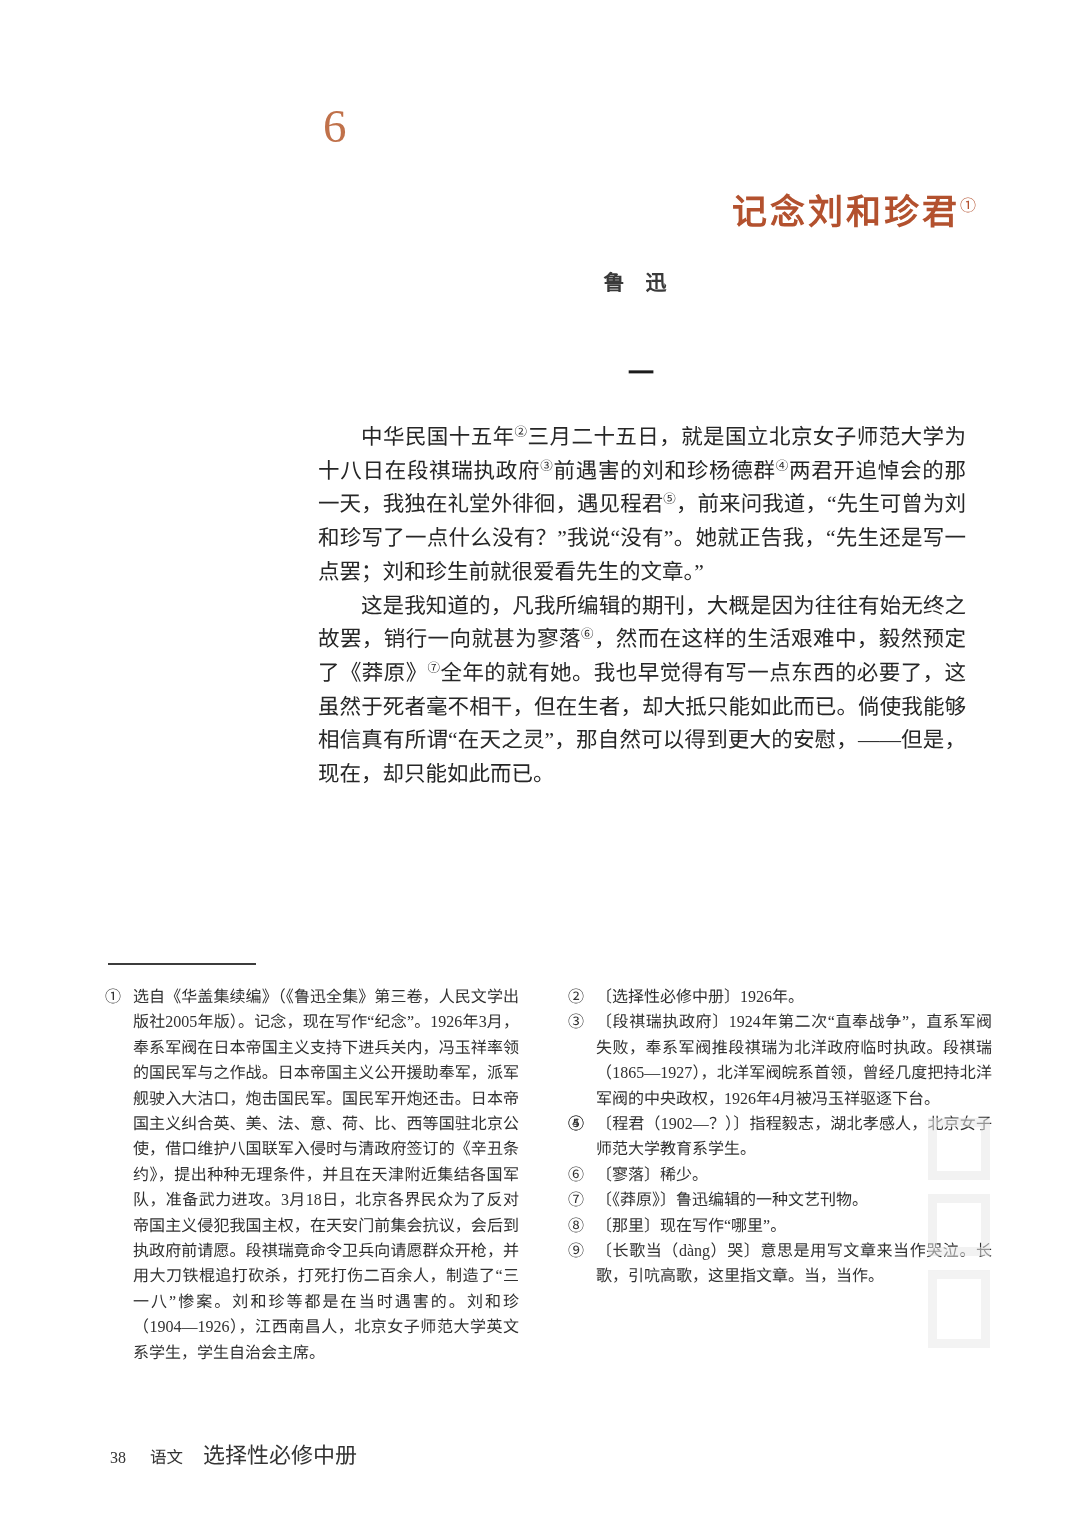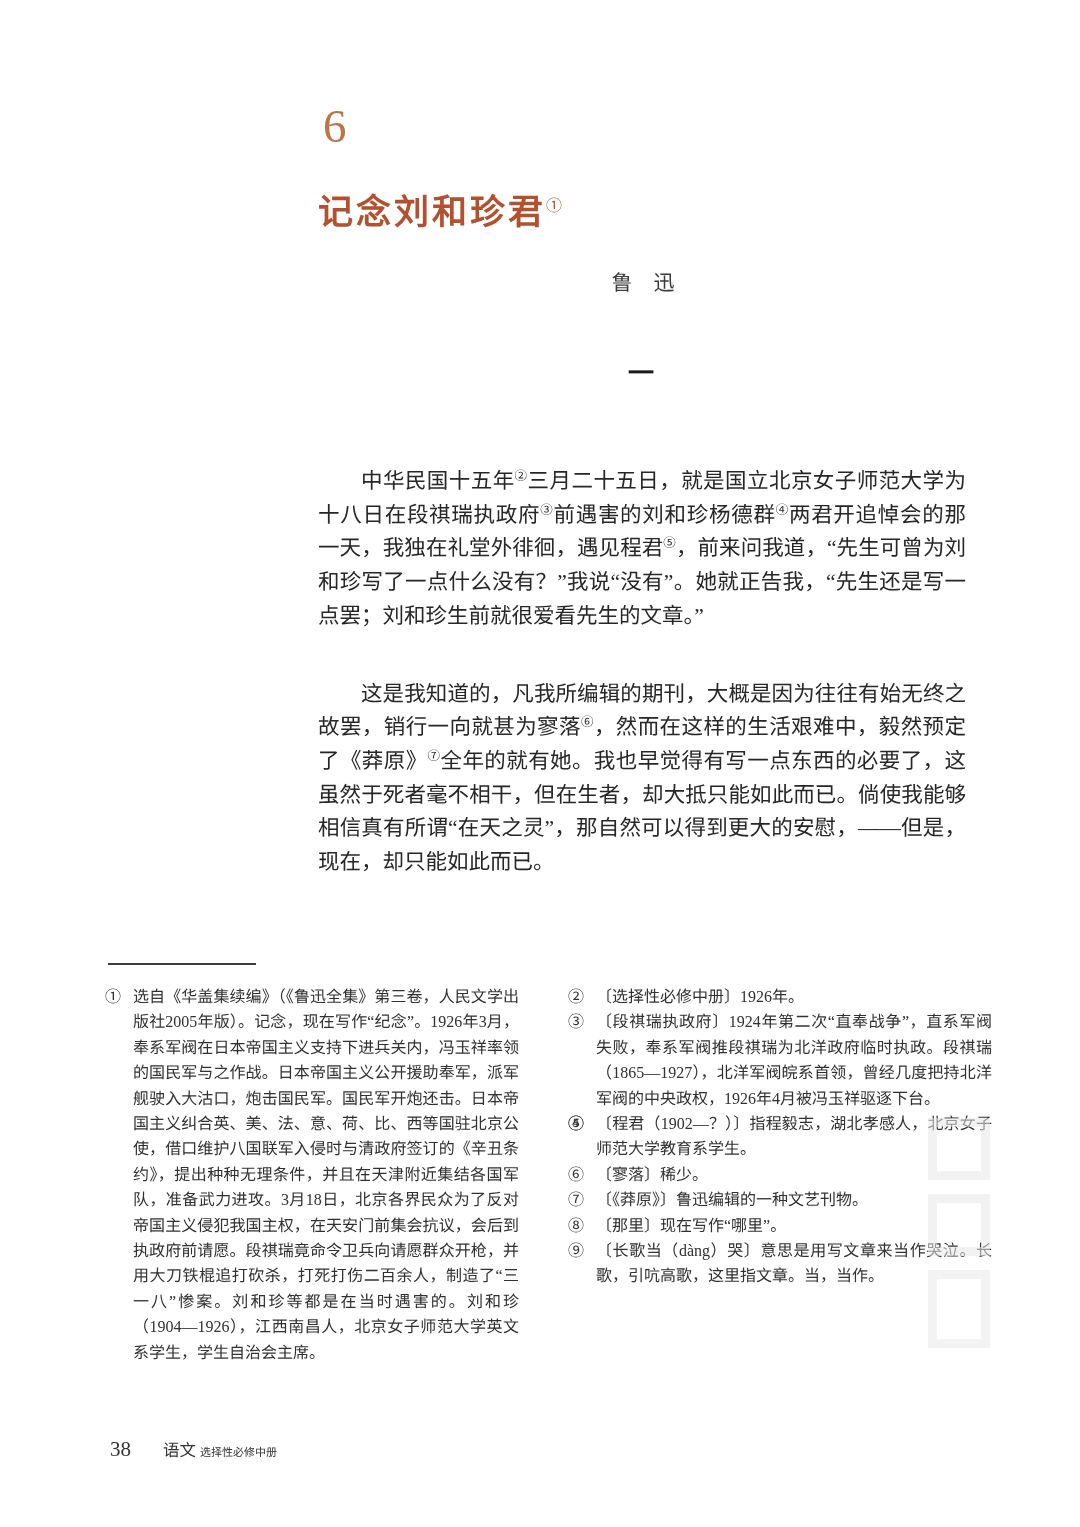--- a/index.html
+++ b/index.html
@@ -21,45 +21,46 @@
     left: 323px;
     top: 103px;
     font-size: 47px;
     line-height: 1;
     color: var(--accent-light, #c0714a);
     font-weight: 400;
   }
 
   .title {
     position: absolute;
-    left: 318px;
+    left: 330px;
     top: 183px;
     width: 646px;
-    text-align: left;
+    text-align: right;
     font-size: 35px;
     font-weight: 700;
     letter-spacing: 3px;
     color: var(--accent, #b3512e);
   }
   .title-sup {
     font-size: 16px;
     font-weight: 400;
     letter-spacing: 0;
     vertical-align: super;
     color: var(--accent, #b3512e);
   }
 
   .author {
     position: absolute;
-    left: 320px;
+    left: 312px;
     top: 266px;
     width: 646px;
     text-align: center;
     font-size: 21px;
     color: #3a3a3a;
+    font-weight: bold;
   }
 
   .section-marker {
     position: absolute;
     left: 318px;
     top: 352px;
     width: 646px;
     text-align: center;
     font-size: 26px;
     font-weight: 700;
@@ -71,21 +72,20 @@
     left: 318px;
     top: 421px;
     width: 648px;
   }
   .body-text p.para {
     font-size: 21.5px;
     line-height: 33.7px;
     text-indent: 2em;
     text-align: justify;
     color: #262626;
-    margin-top: 44px;
   }
   .body-text sup.noteref {
     font-size: 12.5px;
     line-height: 0;
     vertical-align: super;
     color: #262626;
   }
 
   .note-divider {
     position: absolute;
@@ -118,23 +118,23 @@
   }
 
   .footer {
     position: absolute;
     left: 110px;
     top: 1437px;
     display: flex;
     align-items: baseline;
     color: #333333;
   }
-  .footer .pg   { font-size: 21px; margin-right: 32px; }
+  .footer .pg   { font-size: 16px; margin-right: 24px; }
   .footer .subj { font-size: 16.5px; margin-right: 4px; }
-  .footer .book { font-size: 11px; }
+  .footer .book { font-size: 22px; margin-left: 16px; }
 
   .watermark {
     position: absolute;
     left: 928px;
     top: 1118px;
     width: 80px;
     opacity: 0.55;
   }
   .wm-box {
     width: 62px;

